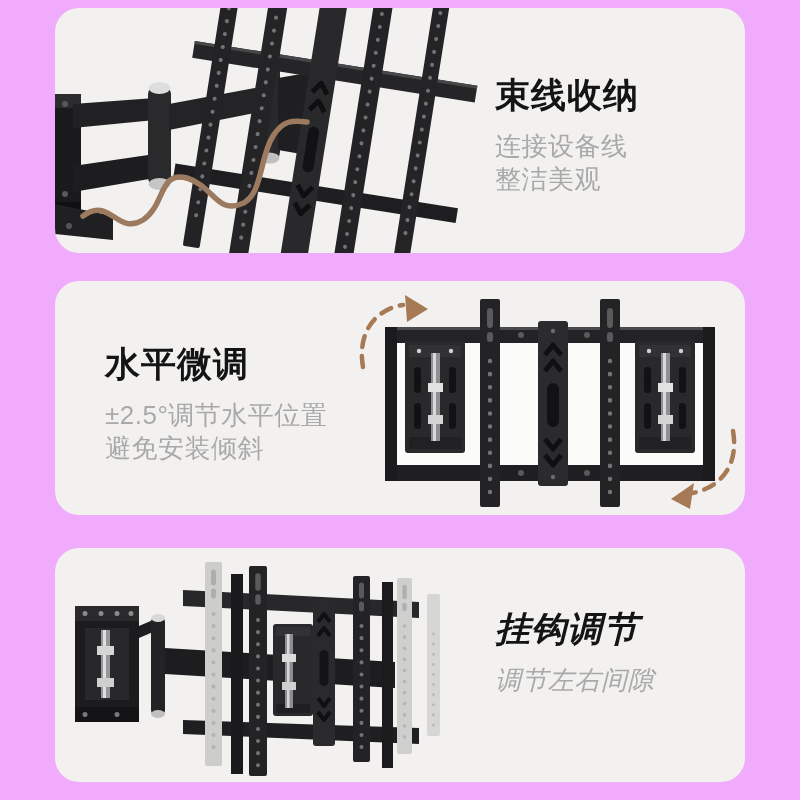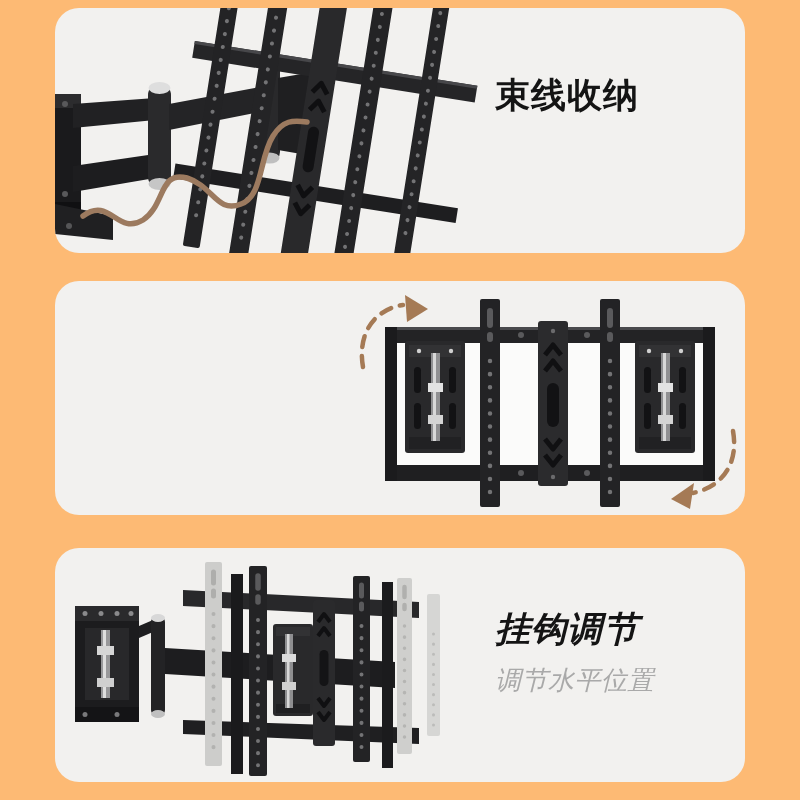--- a/index.html
+++ b/index.html
@@ -2,21 +2,21 @@
 <html><head>
 <meta charset="utf-8">
 <style>
   * { margin:0; padding:0; box-sizing:border-box; }
   html,body { width:800px; height:800px; }
   body {
     background:#ffffff;
     font-family:"Liberation Sans", sans-serif;
     overflow:hidden;
   }
-  .page { position:relative; width:800px; height:800px; background:#fdba74; }
+  .page { position:relative; width:800px; height:800px; background:#f0abfc; }
   .card {
     position:absolute; left:55px; width:690px;
     background:#f2f1ef; border-radius:24px; overflow:hidden;
   }
   .card-1 { top:8px;   height:245px; }
   .card-2 { top:281px; height:234px; }
   .card-3 { top:548px; height:234px; }
   .art { position:absolute; left:0; top:0; display:block; }
   .copy { position:absolute; }
   .copy h2 {
@@ -92,20 +92,24 @@
         <g>
           <rect x="358" y="-65" width="16" height="320" rx="2" fill="#242426"></rect>
           <line x1="366" y1="-10" x2="366" y2="220" stroke="#737375" stroke-width="4" stroke-dasharray="0.1 13" stroke-linecap="round"></line>
         </g>
       </g>
 
       <path d="M 28 208 C 55 188 62 228 88 212 C 110 198 104 162 132 170 C 158 178 162 206 186 196 C 208 188 204 150 218 128 C 228 112 238 112 252 114" stroke="#9c7a5f" stroke-width="5.5" fill="none" stroke-linecap="round"></path>
     </svg>
     <div class="copy copy-c1">
       <h2>束线收纳</h2>
+      <div class="sub">
+        <p>连接设备线</p>
+        <p>整洁美观</p>
+      </div>
     </div>
   </section>
 
   <section class="card card-2">
     <svg class="art" width="690" height="234" viewBox="0 0 690 234">
 
       <rect x="338" y="50" width="316" height="146" fill="#fbfbfa"></rect>
 
       <g>
         <rect x="330" y="46" width="330" height="16" fill="#232325"></rect>
@@ -174,20 +178,27 @@
 
       <g>
         <path d="M 308 86 C 302 52 320 28 348 24" stroke="#a57a55" stroke-width="4.5" fill="none" stroke-dasharray="11 9" stroke-linecap="round"></path>
         <polygon points="350,14 373,28 352,41" fill="#a57a55"></polygon>
       </g>
       <g>
         <path d="M 678 150 C 684 184 666 206 638 212" stroke="#a57a55" stroke-width="4.5" fill="none" stroke-dasharray="11 9" stroke-linecap="round"></path>
         <polygon points="616,218 639,202 635,228" fill="#a57a55"></polygon>
       </g>
     </svg>
+    <div class="copy copy-c2">
+      <h2>水平微调</h2>
+      <div class="sub">
+        <p>±2.5°调节水平位置</p>
+        <p>避免安装倾斜</p>
+      </div>
+    </div>
   </section>
 
   <section class="card card-3">
     <svg class="art" width="690" height="234" viewBox="0 0 690 234">
 
       <g transform="translate(20,58)">
         <rect x="0" y="0" width="64" height="116" rx="4" fill="#1c1c1e"></rect>
         <rect x="0" y="0" width="64" height="15" fill="#2a2a2c"></rect>
         <circle cx="10" cy="7.5" r="2.5" fill="#8a8a8c"></circle>
           <circle cx="26" cy="7.5" r="2.5" fill="#8a8a8c"></circle>
@@ -261,18 +272,18 @@
         <line x1="7.5" y1="48" x2="7.5" y2="168" stroke="#b5b5b3" stroke-width="3.5" stroke-dasharray="0.1 11" stroke-linecap="round"></line>
       </g>
       <g transform="translate(372,46)">
         <rect x="0" y="0" width="13" height="142" rx="2" fill="#d6d6d4"></rect>
         <line x1="6.5" y1="40" x2="6.5" y2="134" stroke="#bcbcba" stroke-width="3" stroke-dasharray="0.1 10" stroke-linecap="round"></line>
       </g>
     </svg>
     <div class="copy copy-c3">
       <h2>挂钩调节</h2>
       <div class="sub">
-        <p>调节水平位置</p>
+        <p>调节左右间隙</p>
       </div>
     </div>
   </section>
 
 </div>
 
 </body></html>

